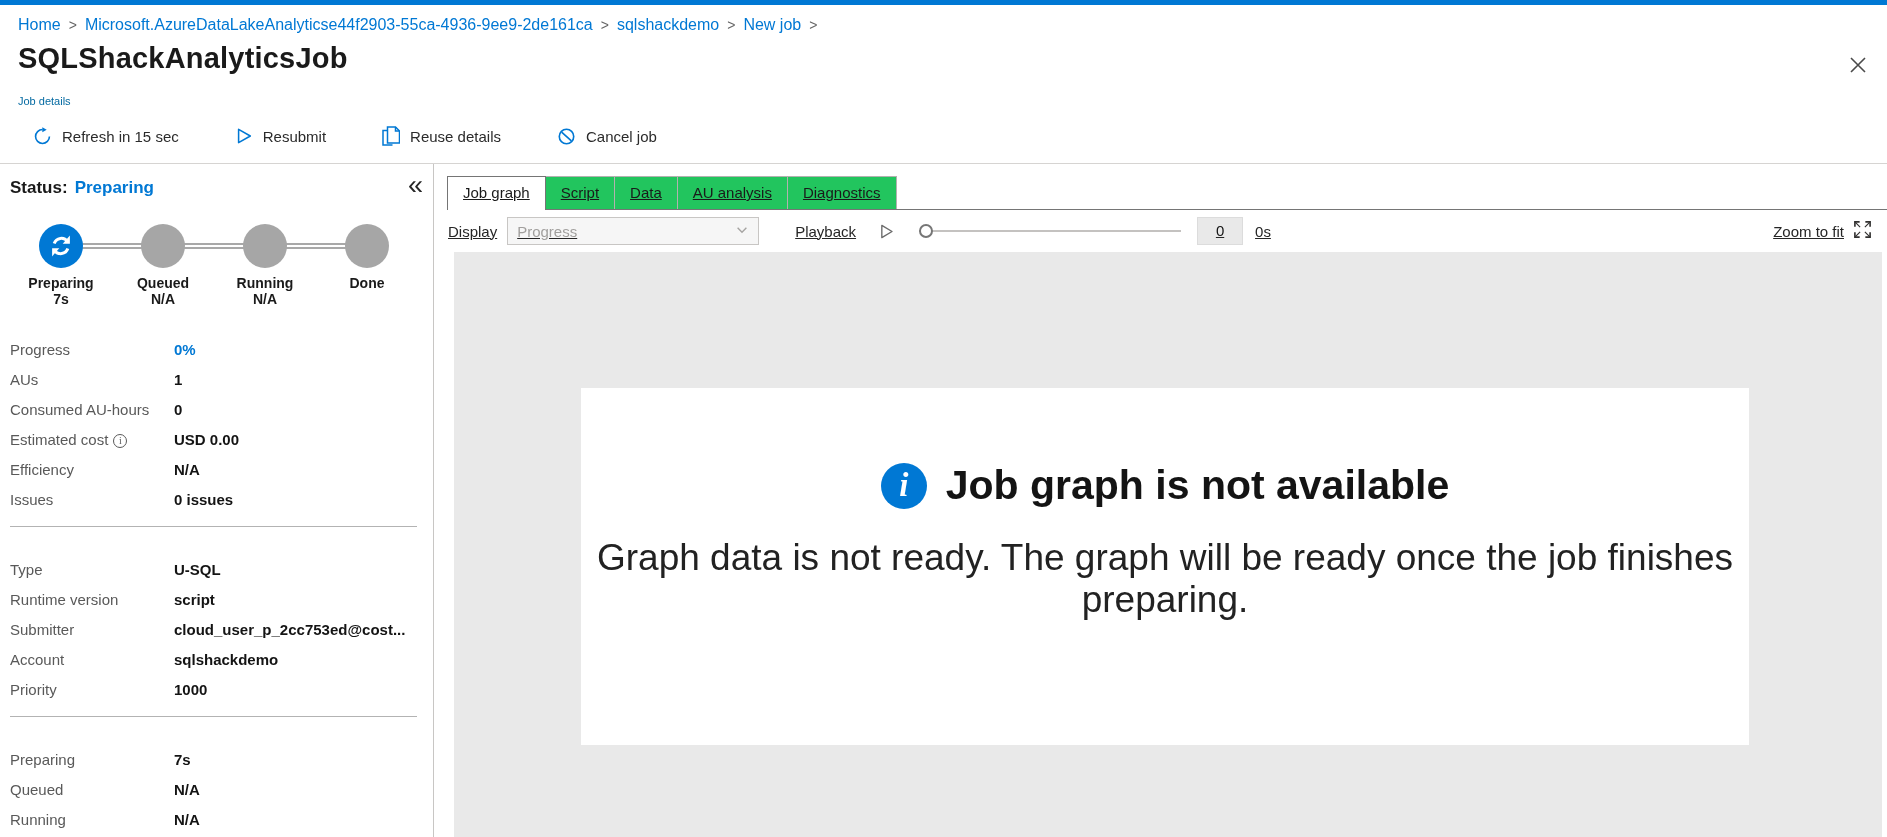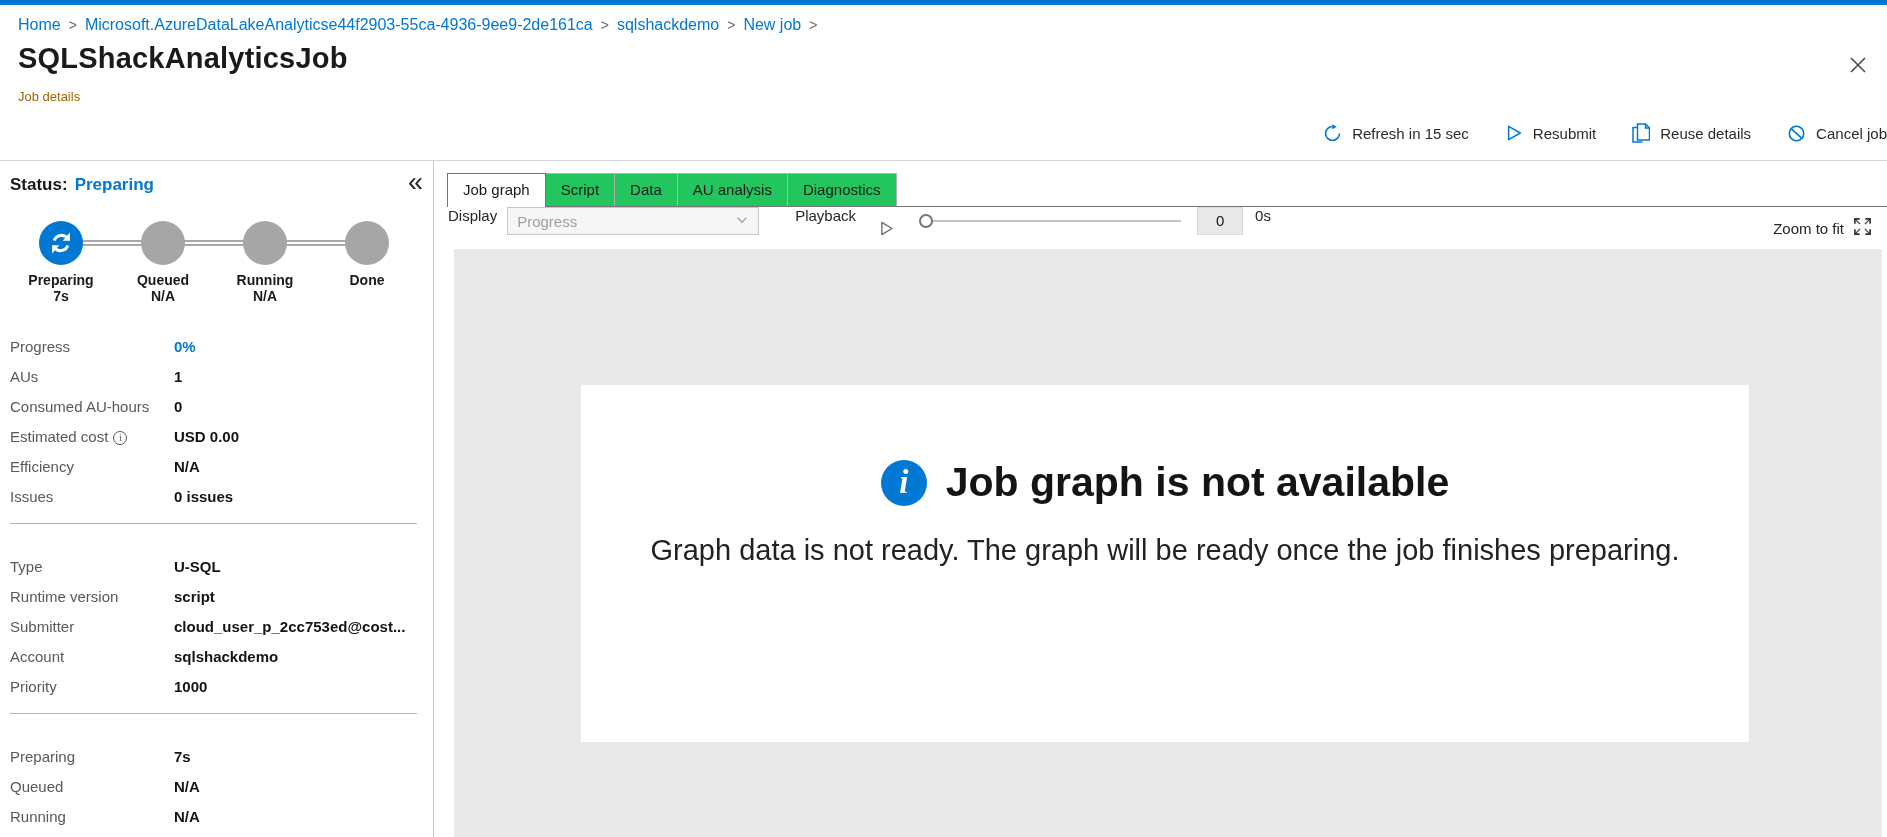--- a/index.html
+++ b/index.html
@@ -7,23 +7,23 @@
   body {
     width:1887px; height:837px; overflow:hidden; background:#fff;
     font-family:"Liberation Sans","DejaVu Sans",sans-serif; color:#1a1a1a;
     display:flex; flex-direction:column; position:relative;
   }
   .top-strip { height:5px; background:#0078d4; flex:none; }
   .breadcrumb { padding:11px 0 0 18px; font-size:16px; flex:none; white-space:nowrap; }
   .bc-link { color:#0078d4; cursor:pointer; }
   .bc-sep { color:#666; margin:0 8px; font-size:14px; }
   .page-title { margin:8px 0 0 18px; font-size:29px; font-weight:700; letter-spacing:.2px; }
-  .page-subtitle { margin:14px 0 0 18px; font-size:13px; color:#a16207; }
+  .page-subtitle { margin:20px 0 0 18px; font-size:11px; color:#0369a1; }
   .close-btn { position:absolute; top:54px; right:18px; width:22px; height:22px; cursor:pointer; }
-  .toolbar { display:flex; align-items:center; gap:36px; padding:19px 0 17px 33px; border-bottom:1px solid #d6d4d2; flex:none;justify-content:flex-end; }
+  .toolbar { display:flex; align-items:center; gap:56px; padding:19px 0 17px 33px; border-bottom:1px solid #d6d4d2; flex:none; }
   .toolbar-item { display:flex; align-items:center; gap:10px; font-size:15px; color:#2b2b2b; cursor:pointer; }
   .tb-icon { display:flex; align-items:center; }
 
   .content { flex:1; min-height:0; display:flex; }
   .left-panel { width:434px; flex:none; border-right:1px solid #c8c6c4; position:relative; padding:14px 0 0 10px; }
   .collapse-btn { position:absolute; top:8px; right:10px; font-size:27px; line-height:1; color:#262626; cursor:pointer; }
   .status-line { font-size:17px; font-weight:700; }
   .status-value { color:#0078d4; margin-left:7px; }
 
   .steps { position:relative; margin-top:26px; height:92px; width:410px; }
@@ -37,43 +37,43 @@
 
   .kv-wrap { margin-top:19px; }
   .kv-section + .kv-section { border-top:1px solid #b3b3b3; margin-top:11px; padding-top:28px; }
   .kv-section { margin-right:16px; }
   .kv-row { height:30px; line-height:30px; white-space:nowrap; }
   .kv-label { display:inline-block; width:164px; color:#595959; font-size:15px; vertical-align:top; }
   .kv-value { font-size:15px; font-weight:700; color:#141414; }
   .info-small { display:inline-block; width:14px; height:14px; border:1px solid #595959; border-radius:50%; font-family:"Liberation Serif",serif; font-size:10px; line-height:12px; text-align:center; color:#595959; margin-left:5px; vertical-align:1px; cursor:pointer; }
 
   .right-panel { flex:1; min-width:0; display:flex; flex-direction:column; }
-  .tab-row { display:flex; align-items:flex-end; margin:12px 0 0 13px; border-bottom:1px solid #757575; flex:none; }
+  .tab-row { display:flex; align-items:flex-end; margin:12px 0 0 13px; border-bottom:1px solid #757575; flex:none;text-decoration:underline; }
   .tab { height:33px; line-height:32px; padding:0 15px; font-size:15px; background:#22c55e; border:1px solid #b3b1af; border-bottom:none; margin-right:-1px; cursor:pointer; position:relative; }
   .tab.active { background:#fff; border-color:#757575; z-index:2; }
   .tab.active::after { content:""; position:absolute; left:0; right:0; bottom:-1px; height:1px; background:#fff; }
 
-  .controls-row { display:flex; height:42px; padding-left:14px; font-size:15px; color:#262626; flex:none; }
+  .controls-row { display:flex; align-items:center; height:42px; padding-left:14px; font-size:15px; color:#262626; flex:none;text-decoration:underline; }
   .ctl-label { margin-right:10px; }
   .display-select { width:252px; height:28px; background:#f6f6f6; border:1px solid #c8c6c4; display:flex; align-items:center; justify-content:space-between; padding:0 9px; color:#a19f9d; cursor:default; }
   .ctl-label.playback { margin-left:36px; }
   .play-btn { margin-left:12px; display:flex; align-items:center; cursor:pointer; }
   .slider { margin-left:24px; width:262px; height:28px; position:relative; cursor:pointer; }
   .slider .track { position:absolute; top:13px; left:0; right:0; height:2px; background:#c4c2c0; }
   .slider .knob { position:absolute; top:7px; left:0; width:14px; height:14px; border-radius:50%; background:#fff; border:2px solid #767676; }
   .time-box { margin-left:16px; width:46px; height:28px; background:#e9e9e9; border:1px solid #dcdcdc; text-align:center; line-height:26px; font-size:15px; color:#141414; }
   .time-unit { margin-left:12px; }
   .zoom-fit { margin-left:auto; margin-right:15px; display:flex; align-items:center; gap:9px; cursor:pointer; }
 
   .graph-area { flex:1; margin:0 5px 0 20px; background:#e9e9e9; position:relative; }
   .graph-card { position:absolute; left:127px; top:136px; width:1168px; height:357px; background:#fff; }
   .card-title-row { display:flex; align-items:center; justify-content:center; gap:19px; margin-top:74px; }
   .info-icon { width:46px; height:46px; border-radius:50%; background:#0078d4; color:#fff; font-family:"Liberation Serif",serif; font-weight:700; font-style:italic; font-size:33px; line-height:44px; text-align:center; flex:none; }
   .card-title { font-size:41px; font-weight:700; color:#141414; }
-  .card-body { margin-top:28px; text-align:center; font-size:29px; color:#222; }
+  .card-body { margin-top:28px; text-align:center; font-size:37px; color:#222; }
 </style>
 </head>
 <body>
 
 <div class="top-strip"></div>
 
 <div class="breadcrumb"><span class="bc-link">Home</span><span class="bc-sep">&gt;</span><span class="bc-link">Microsoft.AzureDataLakeAnalyticse44f2903-55ca-4936-9ee9-2de161ca</span><span class="bc-sep">&gt;</span><span class="bc-link">sqlshackdemo</span><span class="bc-sep">&gt;</span><span class="bc-link">New job</span><span class="bc-sep">&gt;</span></div>
 
 <div class="page-title">SQLShackAnalyticsJob</div>
 <div class="page-subtitle">Job details</div>

